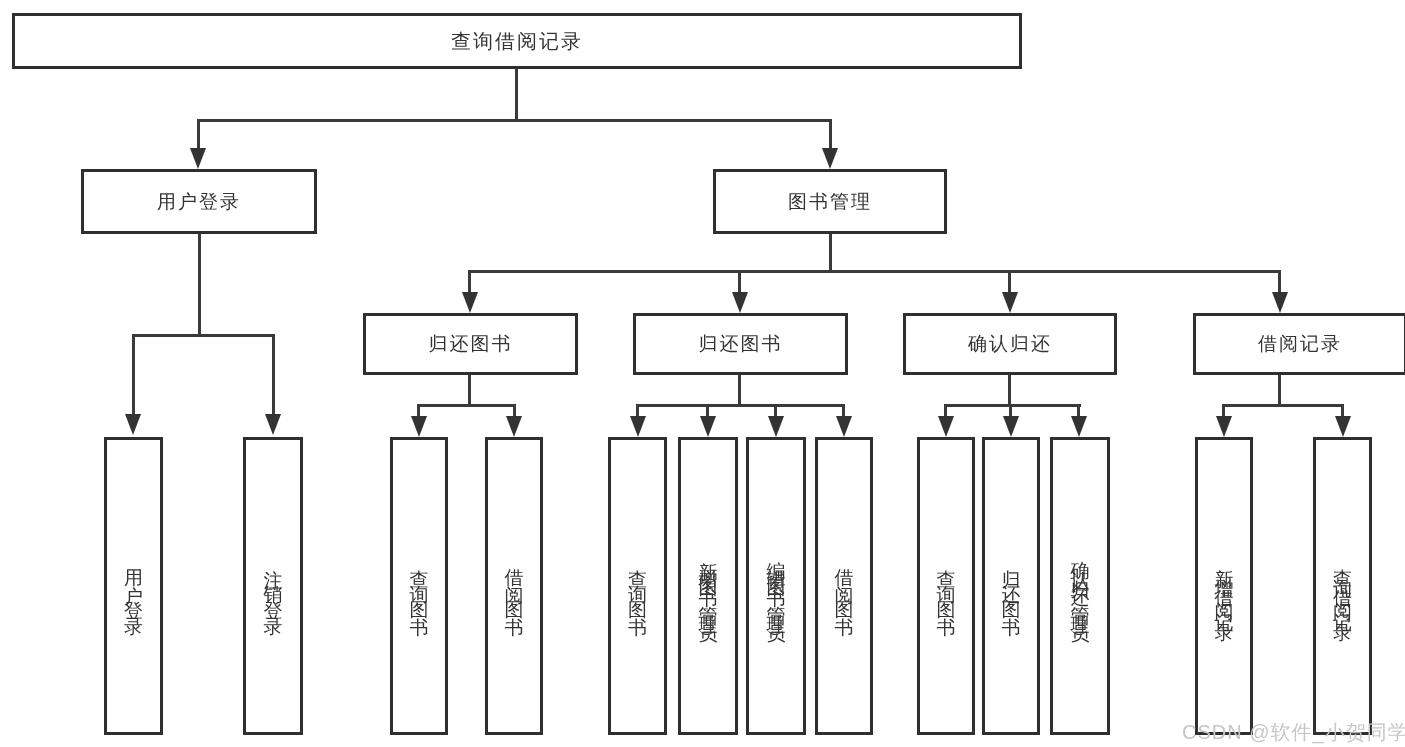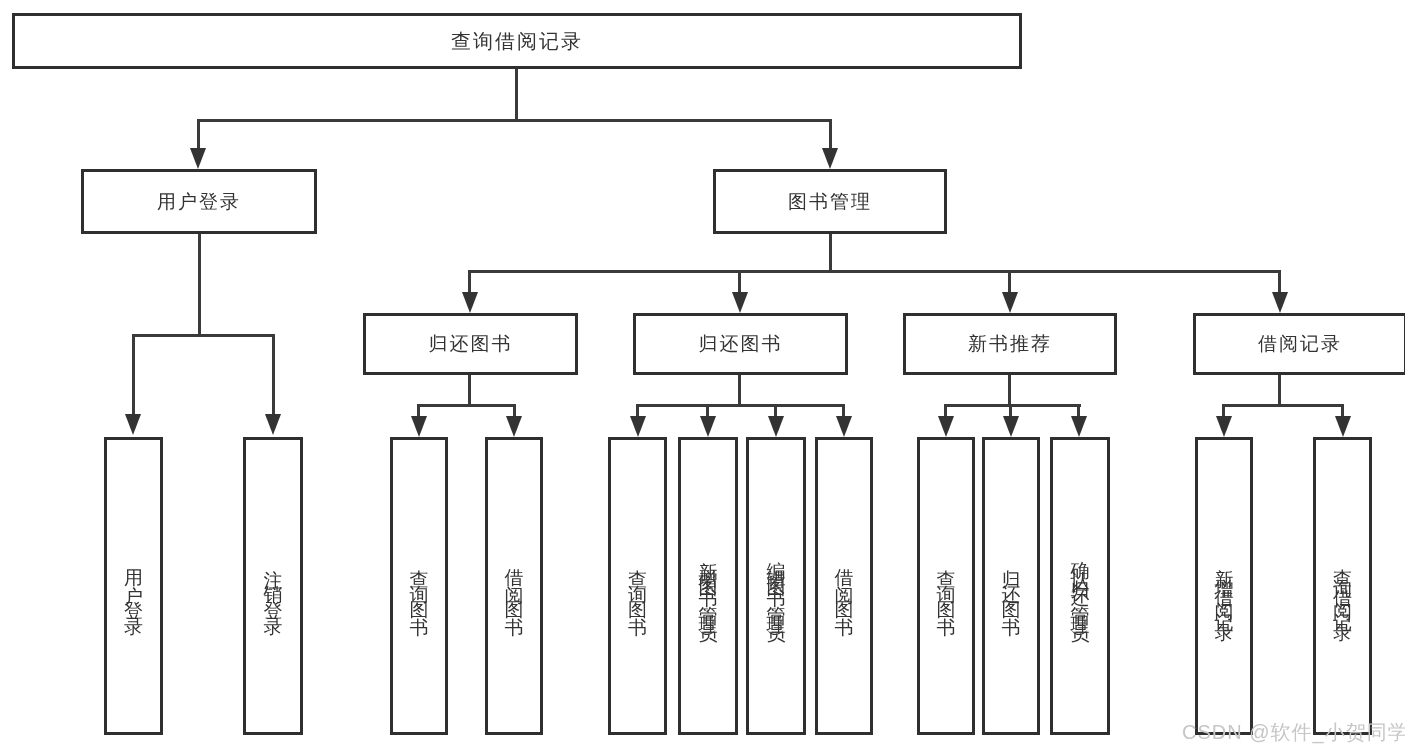--- a/index.html
+++ b/index.html
@@ -61,21 +61,21 @@
 
 <div id="canvas">
 
   <div class="node title" style="left:12px; top:13px; width:1010px; height:56px;">查询借阅记录</div>
 
   <div class="node" style="left:81px; top:169px; width:236px; height:65px;">用户登录</div>
   <div class="node" style="left:713px; top:169px; width:234px; height:65px;text-align:center;">图书管理</div>
 
   <div class="node" style="left:363px; top:313px; width:215px; height:62px;">归还图书</div>
   <div class="node" style="left:633px; top:313px; width:215px; height:62px;">归还图书</div>
-  <div class="node" style="left:903px; top:313px; width:214px; height:62px;">新书推荐</div>
+  <div class="node" style="left:903px; top:313px; width:214px; height:62px;">确认归还</div>
   <div class="node" style="left:1173px; top:313px; width:214px; height:62px;margin-left:20px;">借阅记录</div>
 
   <div class="node v" style="left:104px; top:437px; width:59px; height:298px;">用户登录</div>
   <div class="node v" style="left:243px; top:437px; width:60px; height:298px;">注销登录</div>
 
   <div class="node v" style="left:390px; top:437px; width:58px; height:298px;">查询图书</div>
   <div class="node v" style="left:485px; top:437px; width:58px; height:298px;">借阅图书</div>
 
   <div class="node v" style="left:608px; top:437px; width:59px; height:298px;">查询图书</div>
   <div class="node v l9" style="left:678px; top:437px; width:60px; height:298px;">新增图书（管理员）</div>

